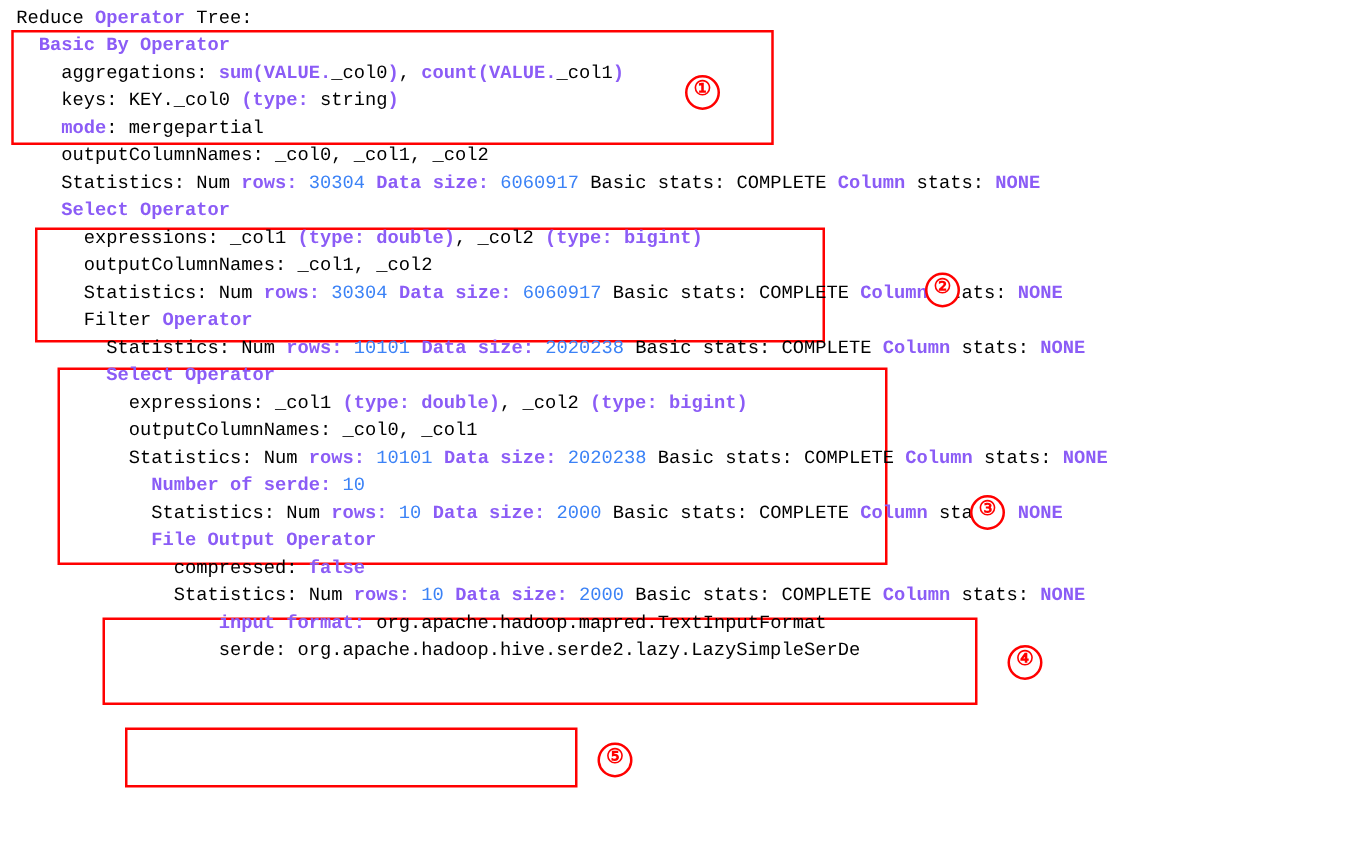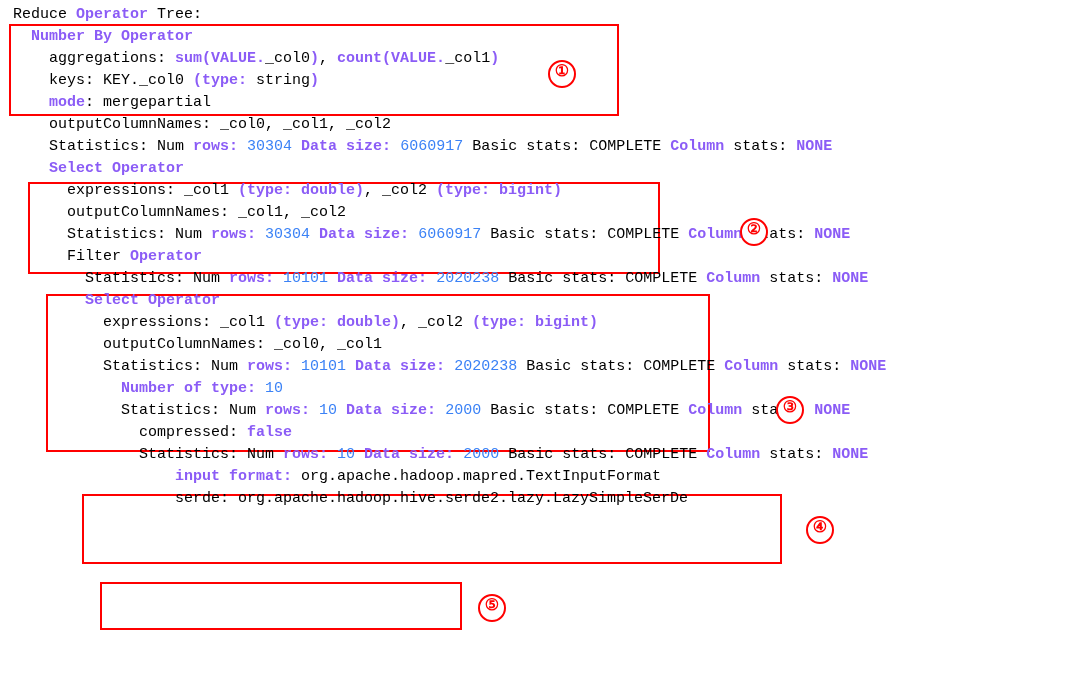--- a/index.html
+++ b/index.html
@@ -59,39 +59,40 @@
   <div class="box" style="left:100px;top:582px;width:362px;height:48px;"></div>
 
   <div class="badge" style="left:548px;top:60px;">①</div>
   <div class="badge" style="left:740px;top:218px;">②</div>
   <div class="badge" style="left:776px;top:396px;">③</div>
   <div class="badge" style="left:806px;top:516px;">④</div>
   <div class="badge" style="left:478px;top:594px;">⑤</div>
 
   <div class="line"><span> Reduce </span><span class="blue">Operator</span><span> Tree:</span></div>
 
-  <div class="line"><span>   </span><span class="blue">Number By Operator</span></div>
+  <div class="line"><span>   </span><span class="blue">Basic By Operator</span></div>
   <div class="line"><span>     aggregations: </span><span class="blue">sum(VALUE.</span><span>_col0</span><span class="blue">)</span><span>, </span><span class="blue">count(VALUE.</span><span>_col1</span><span class="blue">)</span></div>
   <div class="line"><span>     keys: </span><span>KEY.</span><span>_col0 </span><span class="blue">(type:</span><span> string</span><span class="blue">)</span></div>
   <div class="line"><span>     </span><span class="blue">mode</span><span>: mergepartial</span></div>
   <div class="line"><span>     outputColumnNames: _col0, _col1, _col2</span></div>
   <div class="line"><span>     Statistics: Num </span><span class="blue">rows:</span><span> </span><span class="orange">30304</span><span> </span><span class="blue">Data size:</span><span> </span><span class="orange">6060917</span><span> Basic stats: COMPLETE </span><span class="blue">Column</span><span> stats: </span><span class="blue">NONE</span></div>
 
   <div class="line"><span>     </span><span class="blue">Select Operator</span></div>
   <div class="line"><span>       expressions: _col1 </span><span class="blue">(type: double)</span><span>, _col2 </span><span class="blue">(type: bigint)</span></div>
   <div class="line"><span>       outputColumnNames: _col1, _col2</span></div>
   <div class="line"><span>       Statistics: Num </span><span class="blue">rows:</span><span> </span><span class="orange">30304</span><span> </span><span class="blue">Data size:</span><span> </span><span class="orange">6060917</span><span> Basic stats: COMPLETE </span><span class="blue">Column</span><span> stats: </span><span class="blue">NONE</span></div>
 
   <div class="line"><span>       Filter </span><span class="blue">Operator</span></div>
   <div class="line"><span>         Statistics: Num </span><span class="blue">rows:</span><span> </span><span class="orange">10101</span><span> </span><span class="blue">Data size:</span><span> </span><span class="orange">2020238</span><span> Basic stats: COMPLETE </span><span class="blue">Column</span><span> stats: </span><span class="blue">NONE</span></div>
   <div class="line"><span>         </span><span class="blue">Select Operator</span></div>
   <div class="line"><span>           expressions: _col1 </span><span class="blue">(type: double)</span><span>, _col2 </span><span class="blue">(type: bigint)</span></div>
   <div class="line"><span>           outputColumnNames: _col0, _col1</span></div>
   <div class="line"><span>           Statistics: Num </span><span class="blue">rows:</span><span> </span><span class="orange">10101</span><span> </span><span class="blue">Data size:</span><span> </span><span class="orange">2020238</span><span> Basic stats: COMPLETE </span><span class="blue">Column</span><span> stats: </span><span class="blue">NONE</span></div>
 
-  <div class="line"><span>             </span><span class="blue">Number of type:</span><span> </span><span class="orange">10</span></div>
+  <div class="line"><span>             </span><span class="blue">Number of serde:</span><span> </span><span class="orange">10</span></div>
   <div class="line"><span>             Statistics: Num </span><span class="blue">rows:</span><span> </span><span class="orange">10</span><span> </span><span class="blue">Data size:</span><span> </span><span class="orange">2000</span><span> Basic stats: COMPLETE </span><span class="blue">Column</span><span> stats: </span><span class="blue">NONE</span></div>
 
+  <div class="line"><span>             </span><span class="blue">File Output Operator</span></div>
   <div class="line"><span>               compressed: </span><span class="blue">false</span></div>
   <div class="line"><span>               Statistics: Num </span><span class="blue">rows:</span><span> </span><span class="orange">10</span><span> </span><span class="blue">Data size:</span><span> </span><span class="orange">2000</span><span> Basic stats: COMPLETE </span><span class="blue">Column</span><span> stats: </span><span class="blue">NONE</span></div>
   <div class="line"><span>                   </span><span class="blue">input format:</span><span> org.apache.hadoop.mapred.TextInputFormat</span></div>
   <div class="line"><span>                   serde: org.apache.hadoop.hive.serde2.lazy.LazySimpleSerDe</span></div>
 </div>
 
 </body></html>

